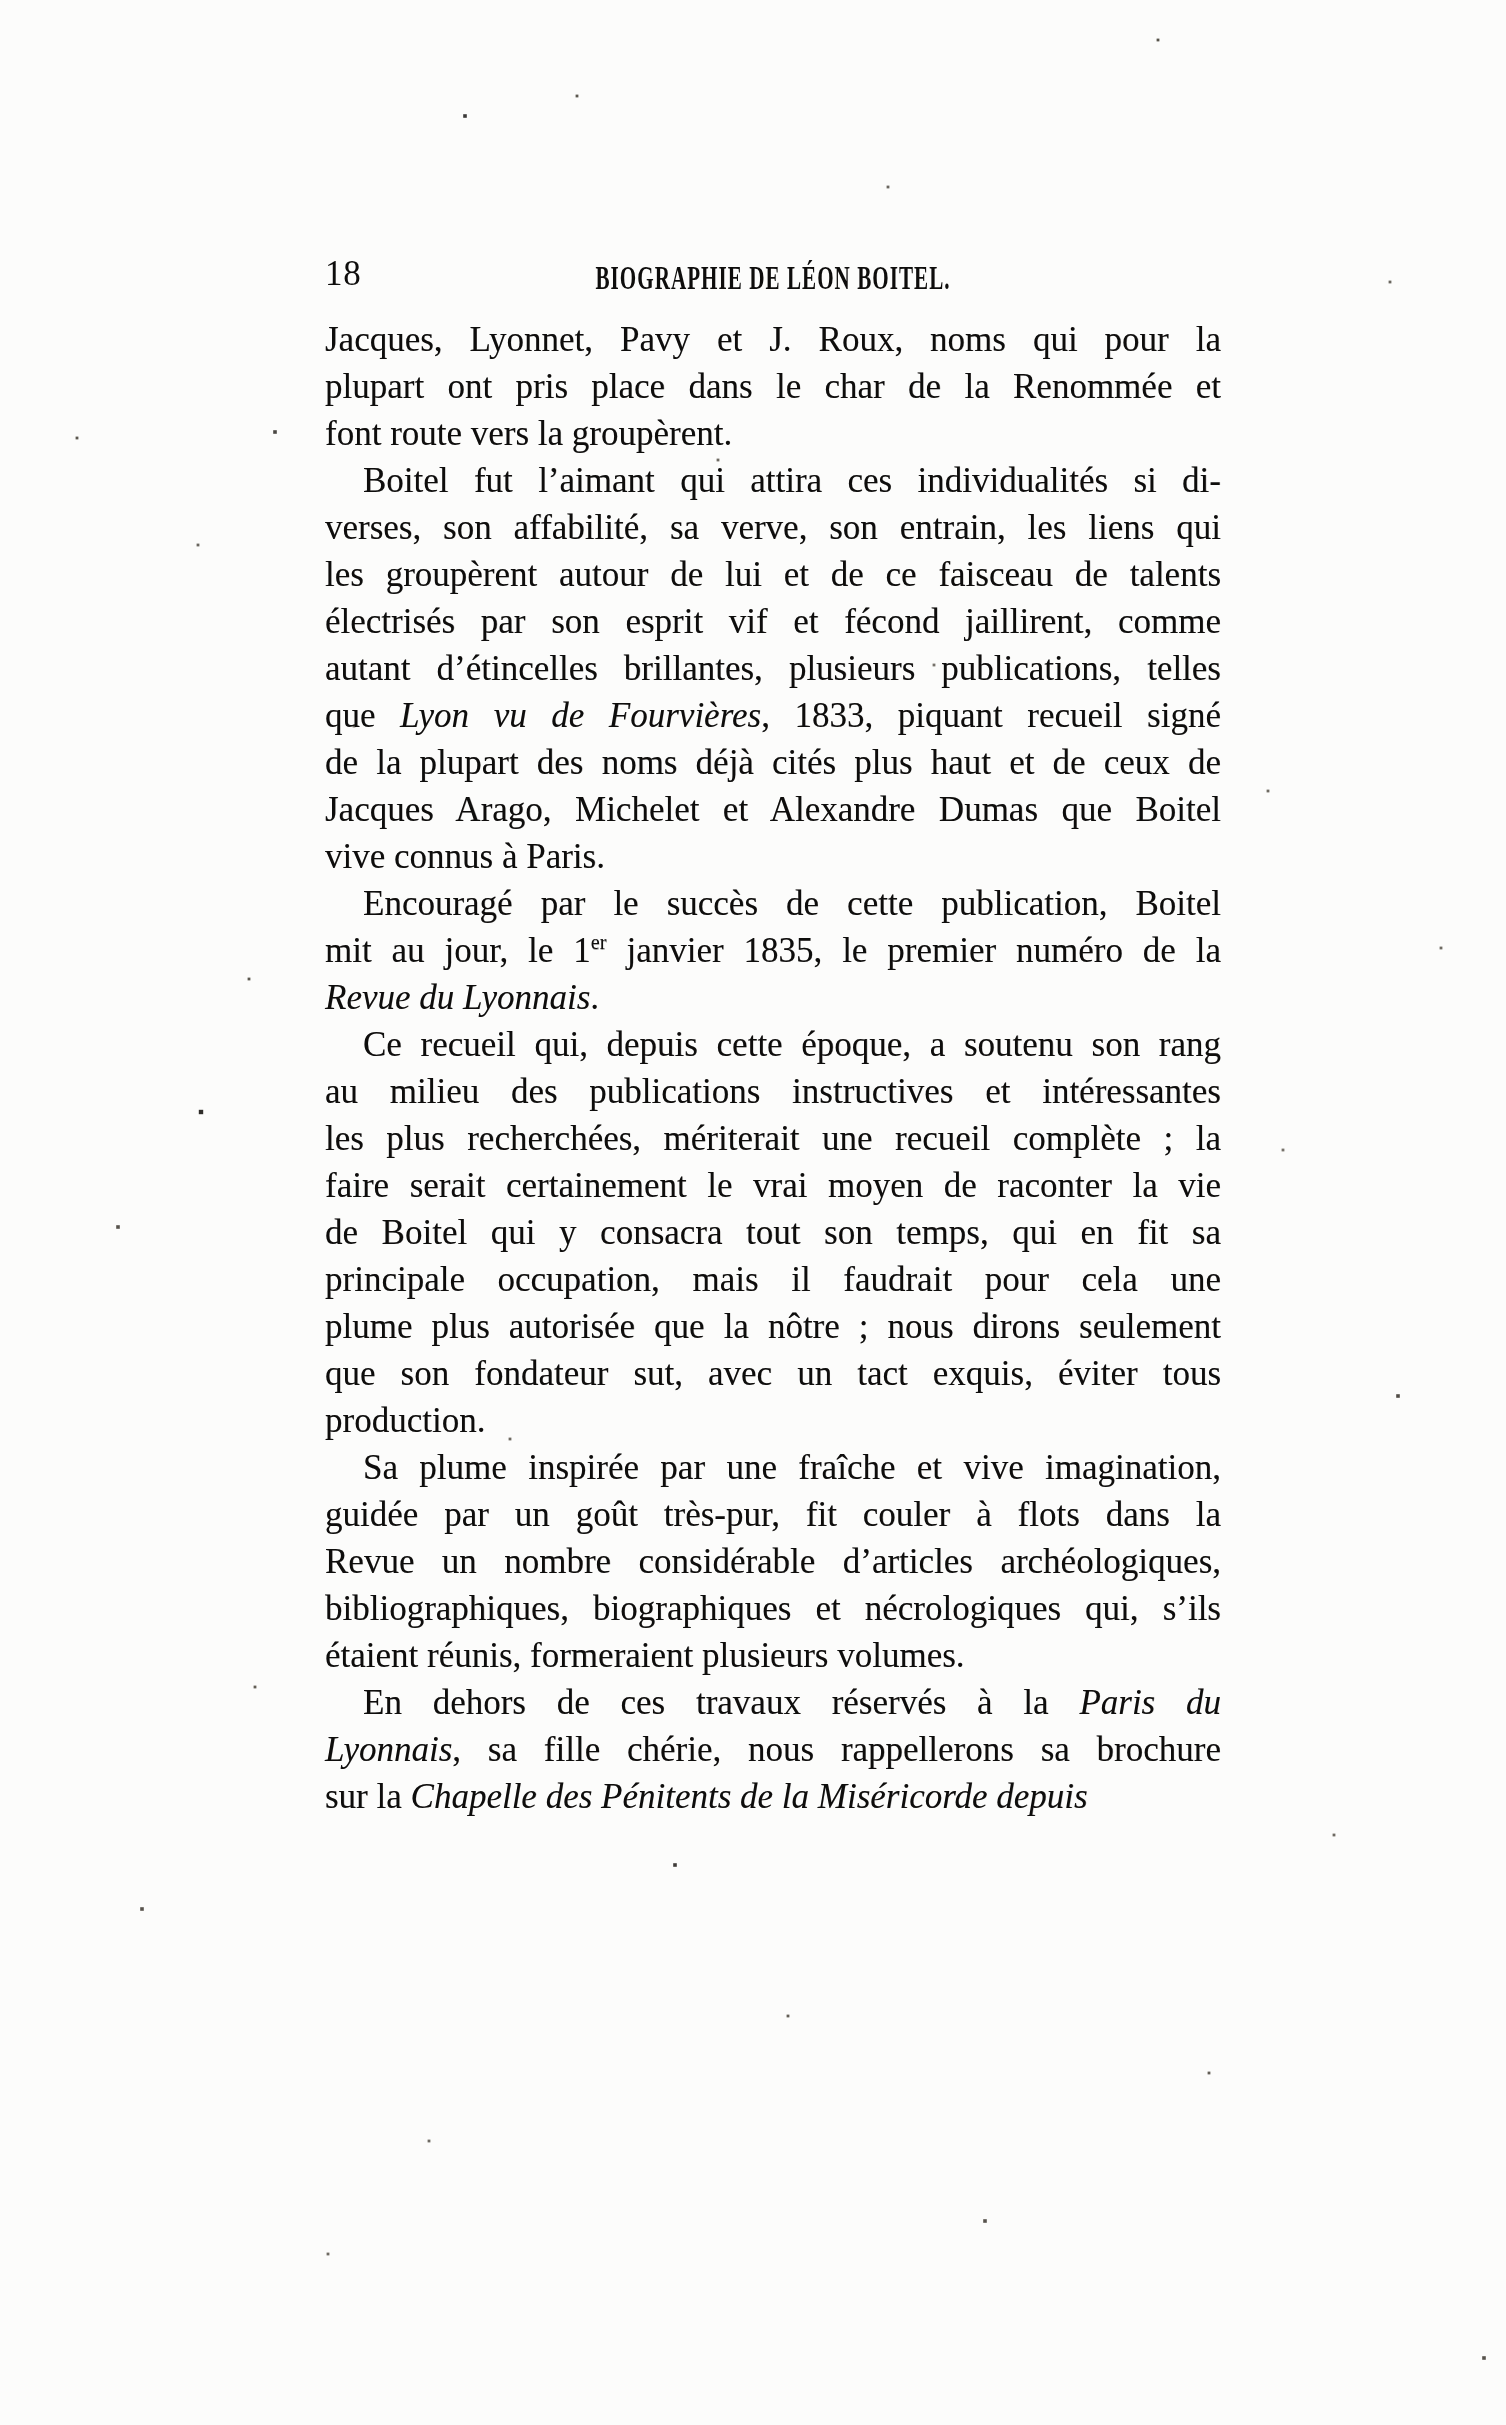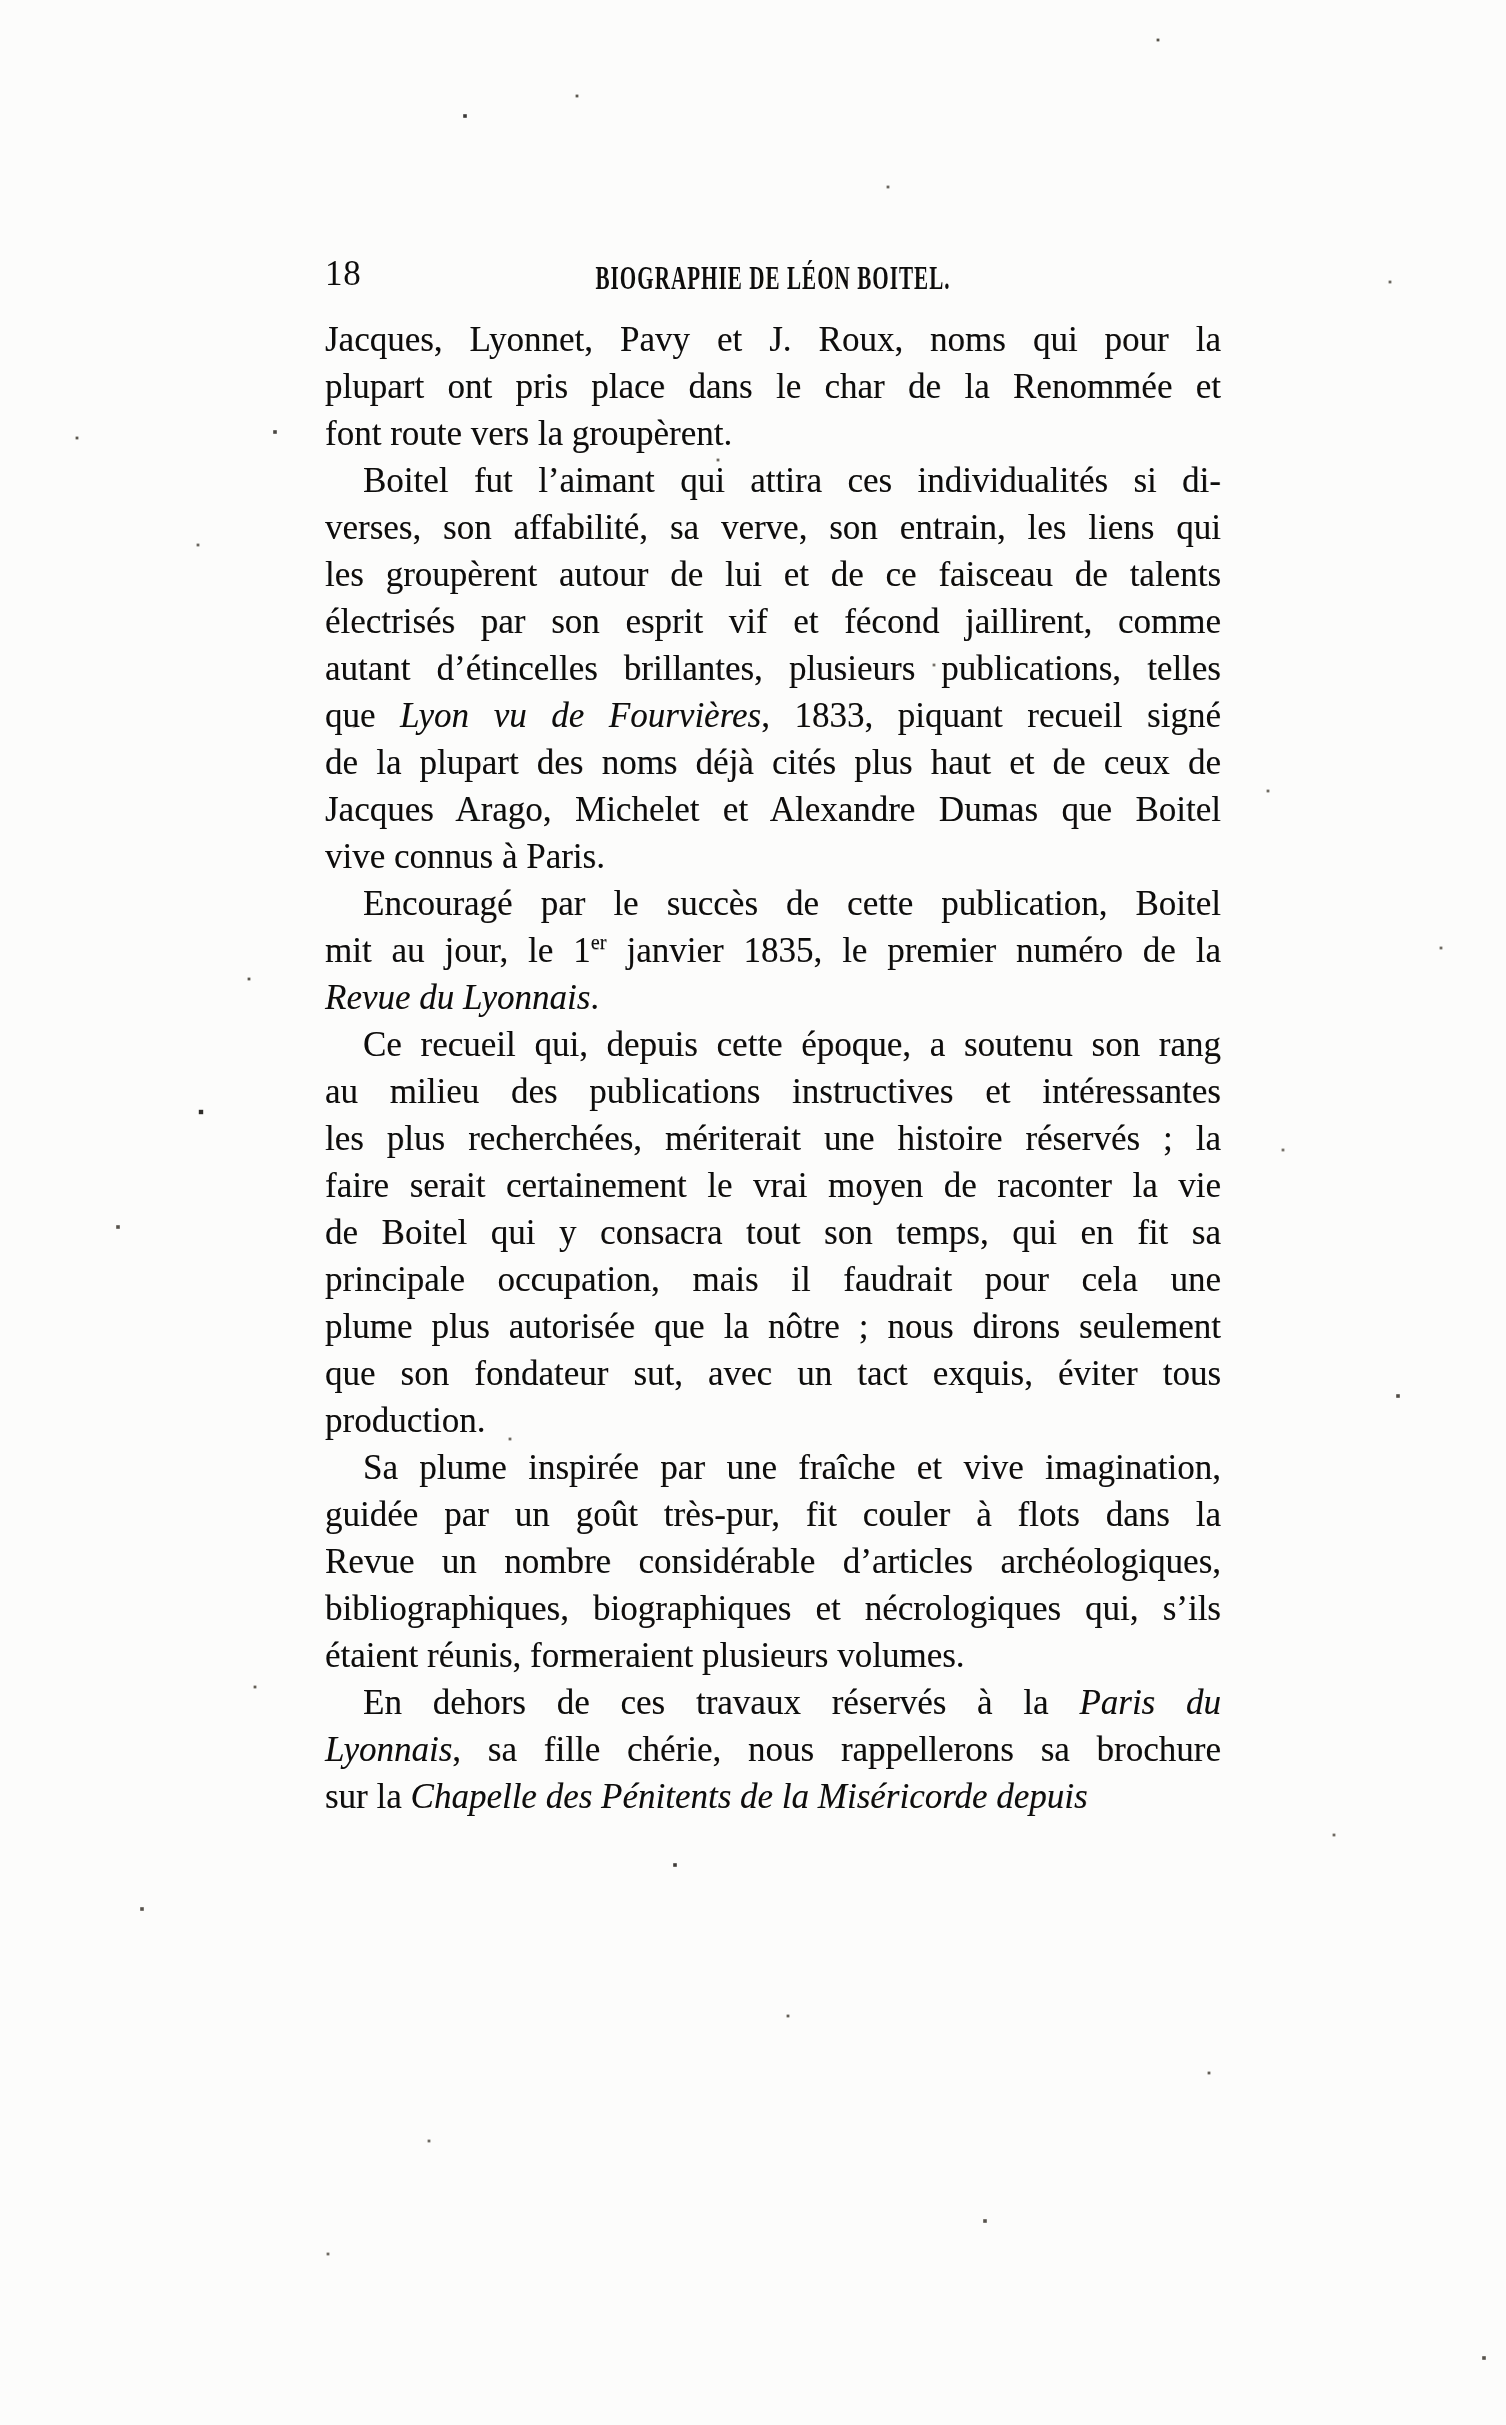--- a/index.html
+++ b/index.html
@@ -130,21 +130,21 @@
       <div class="line"><span>autant d’étincelles brillantes, plusieurs publications, telles</span></div>
       <div class="line"><span>que </span><span class="it">Lyon vu de Fourvières</span><span>, 1833, piquant recueil signé</span></div>
       <div class="line"><span>de la plupart des noms déjà cités plus haut et de ceux de</span></div>
       <div class="line"><span>Jacques Arago, Michelet et Alexandre Dumas que Boitel</span></div>
       <div class="line last"><span>vive connus à Paris.</span></div>
       <div class="line indent"><span>Encouragé par le succès de cette publication, Boitel</span></div>
       <div class="line"><span>mit au jour, le 1</span><sup>er</sup><span> janvier 1835, le premier numéro de la</span></div>
       <div class="line last"><span class="it">Revue du Lyonnais</span><span>.</span></div>
       <div class="line indent"><span>Ce recueil qui, depuis cette époque, a soutenu son rang</span></div>
       <div class="line"><span>au milieu des publications instructives et intéressantes</span></div>
-      <div class="line"><span>les plus recherchées, mériterait une histoire réservés ; la</span></div>
+      <div class="line"><span>les plus recherchées, mériterait une recueil complète ; la</span></div>
       <div class="line"><span>faire serait certainement le vrai moyen de raconter la vie</span></div>
       <div class="line"><span>de Boitel qui y consacra tout son temps, qui en fit sa</span></div>
       <div class="line"><span>principale occupation, mais il faudrait pour cela une</span></div>
       <div class="line"><span>plume plus autorisée que la nôtre ; nous dirons seulement</span></div>
       <div class="line"><span>que son fondateur sut, avec un tact exquis, éviter tous</span></div>
       <div class="line last"><span>production.</span></div>
       <div class="line indent"><span>Sa plume inspirée par une fraîche et vive imagination,</span></div>
       <div class="line"><span>guidée par un goût très-pur, fit couler à flots dans la</span></div>
       <div class="line"><span>Revue un nombre considérable d’articles archéologiques,</span></div>
       <div class="line"><span>bibliographiques, biographiques et nécrologiques qui, s’ils</span></div>

